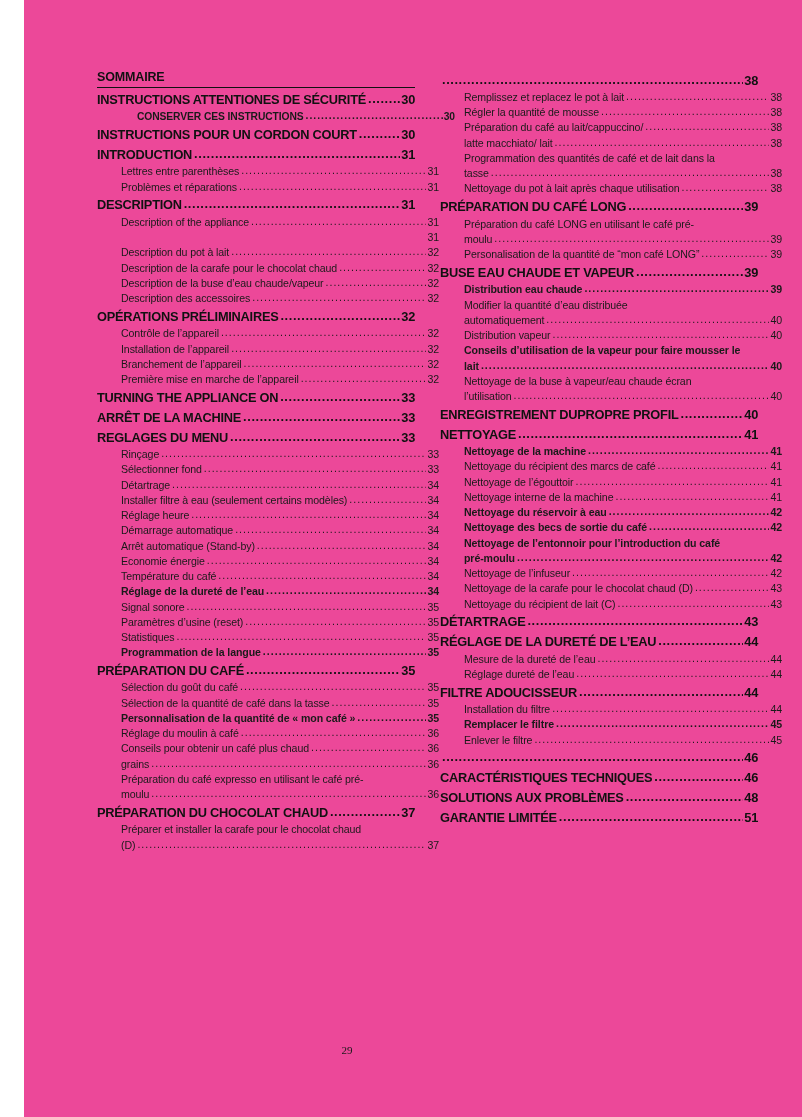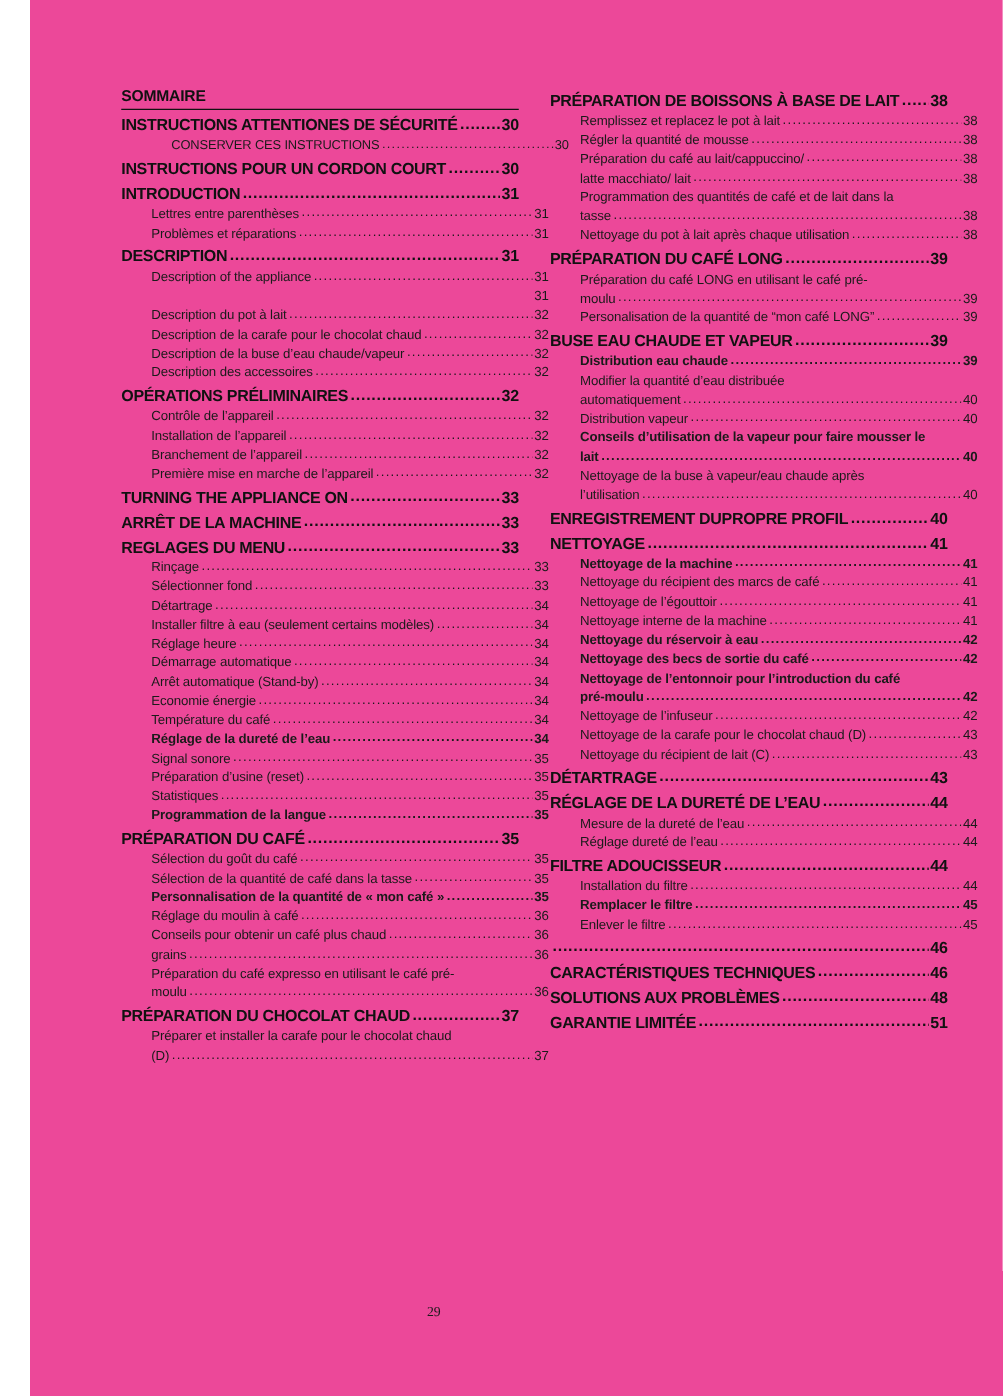--- a/index.html
+++ b/index.html
@@ -78,21 +78,21 @@
     line-height: 1.44;
     padding-left: 24px;
     color: #1a1a1a;
   }
   li.lvl2.strong {
     font-weight: bold;
   }
   
   li.lvl3 {
     font-size: 10.3px;
-    font-weight: normal;
+    font-weight: bold;
     letter-spacing: -0.1px;
     line-height: 1.44;
     padding-left: 40px;
     color: #1a1a1a;
   }
   .etext {
     white-space: nowrap;
     flex: 0 0 auto;
   }
   .leader {
@@ -302,21 +302,21 @@
             <span class="etext">Réglage de la dureté de l’eau </span>
             <span class="leader">........................................................................................................................</span>
             <span class="pnum">34</span>
           </li>
           <li class="entry lvl2">
             <span class="etext">Signal sonore </span>
             <span class="leader">........................................................................................................................</span>
             <span class="pnum">35</span>
           </li>
           <li class="entry lvl2">
-            <span class="etext">Préparation d’usine  (reset) </span>
+            <span class="etext">Paramètres d’usine  (reset) </span>
             <span class="leader">........................................................................................................................</span>
             <span class="pnum">35</span>
           </li>
           <li class="entry lvl2">
             <span class="etext">Statistiques</span>
             <span class="leader">........................................................................................................................</span>
             <span class="pnum">35</span>
           </li>
           <li class="entry lvl2 strong">
             <span class="etext">Programmation de la langue </span>
@@ -380,21 +380,20 @@
               <span class="leader">........................................................................................................................</span>
               <span class="pnum">37</span>
             </span>
           </li>
         </ul>
     </div>
 
     <div class="col">
       <ul class="toc-list" id="right-list">
           <li class="entry lvl1">
-            <span class="etext">PRÉPARATION DE BOISSONS À BASE DE LAIT</span>
             <span class="leader">........................................................................................................................</span>
             <span class="pnum">38</span>
           </li>
           <li class="entry lvl2">
             <span class="etext">Remplissez et replacez le pot à lait </span>
             <span class="leader">........................................................................................................................</span>
             <span class="pnum">38</span>
           </li>
           <li class="entry lvl2">
             <span class="etext">Régler la quantité de mousse</span>
@@ -467,21 +466,21 @@
           </li>
           <li class="entry lvl2 strong wrap">
             <span class="wrapline"><span class="etext">Conseils d’utilisation de la vapeur pour faire mousser le</span></span>
             <span class="lastline">
               <span class="etext">lait </span>
               <span class="leader">........................................................................................................................</span>
               <span class="pnum">40</span>
             </span>
           </li>
           <li class="entry lvl2 wrap">
-            <span class="wrapline"><span class="etext">Nettoyage de la buse à vapeur/eau chaude après</span></span>
+            <span class="wrapline"><span class="etext">Nettoyage de la buse à vapeur/eau chaude écran</span></span>
             <span class="lastline">
               <span class="etext">l’utilisation</span>
               <span class="leader">........................................................................................................................</span>
               <span class="pnum">40</span>
             </span>
           </li>
           <li class="entry lvl1">
             <span class="etext">ENREGISTREMENT DUPROPRE PROFIL </span>
             <span class="leader">........................................................................................................................</span>
             <span class="pnum">40</span>

